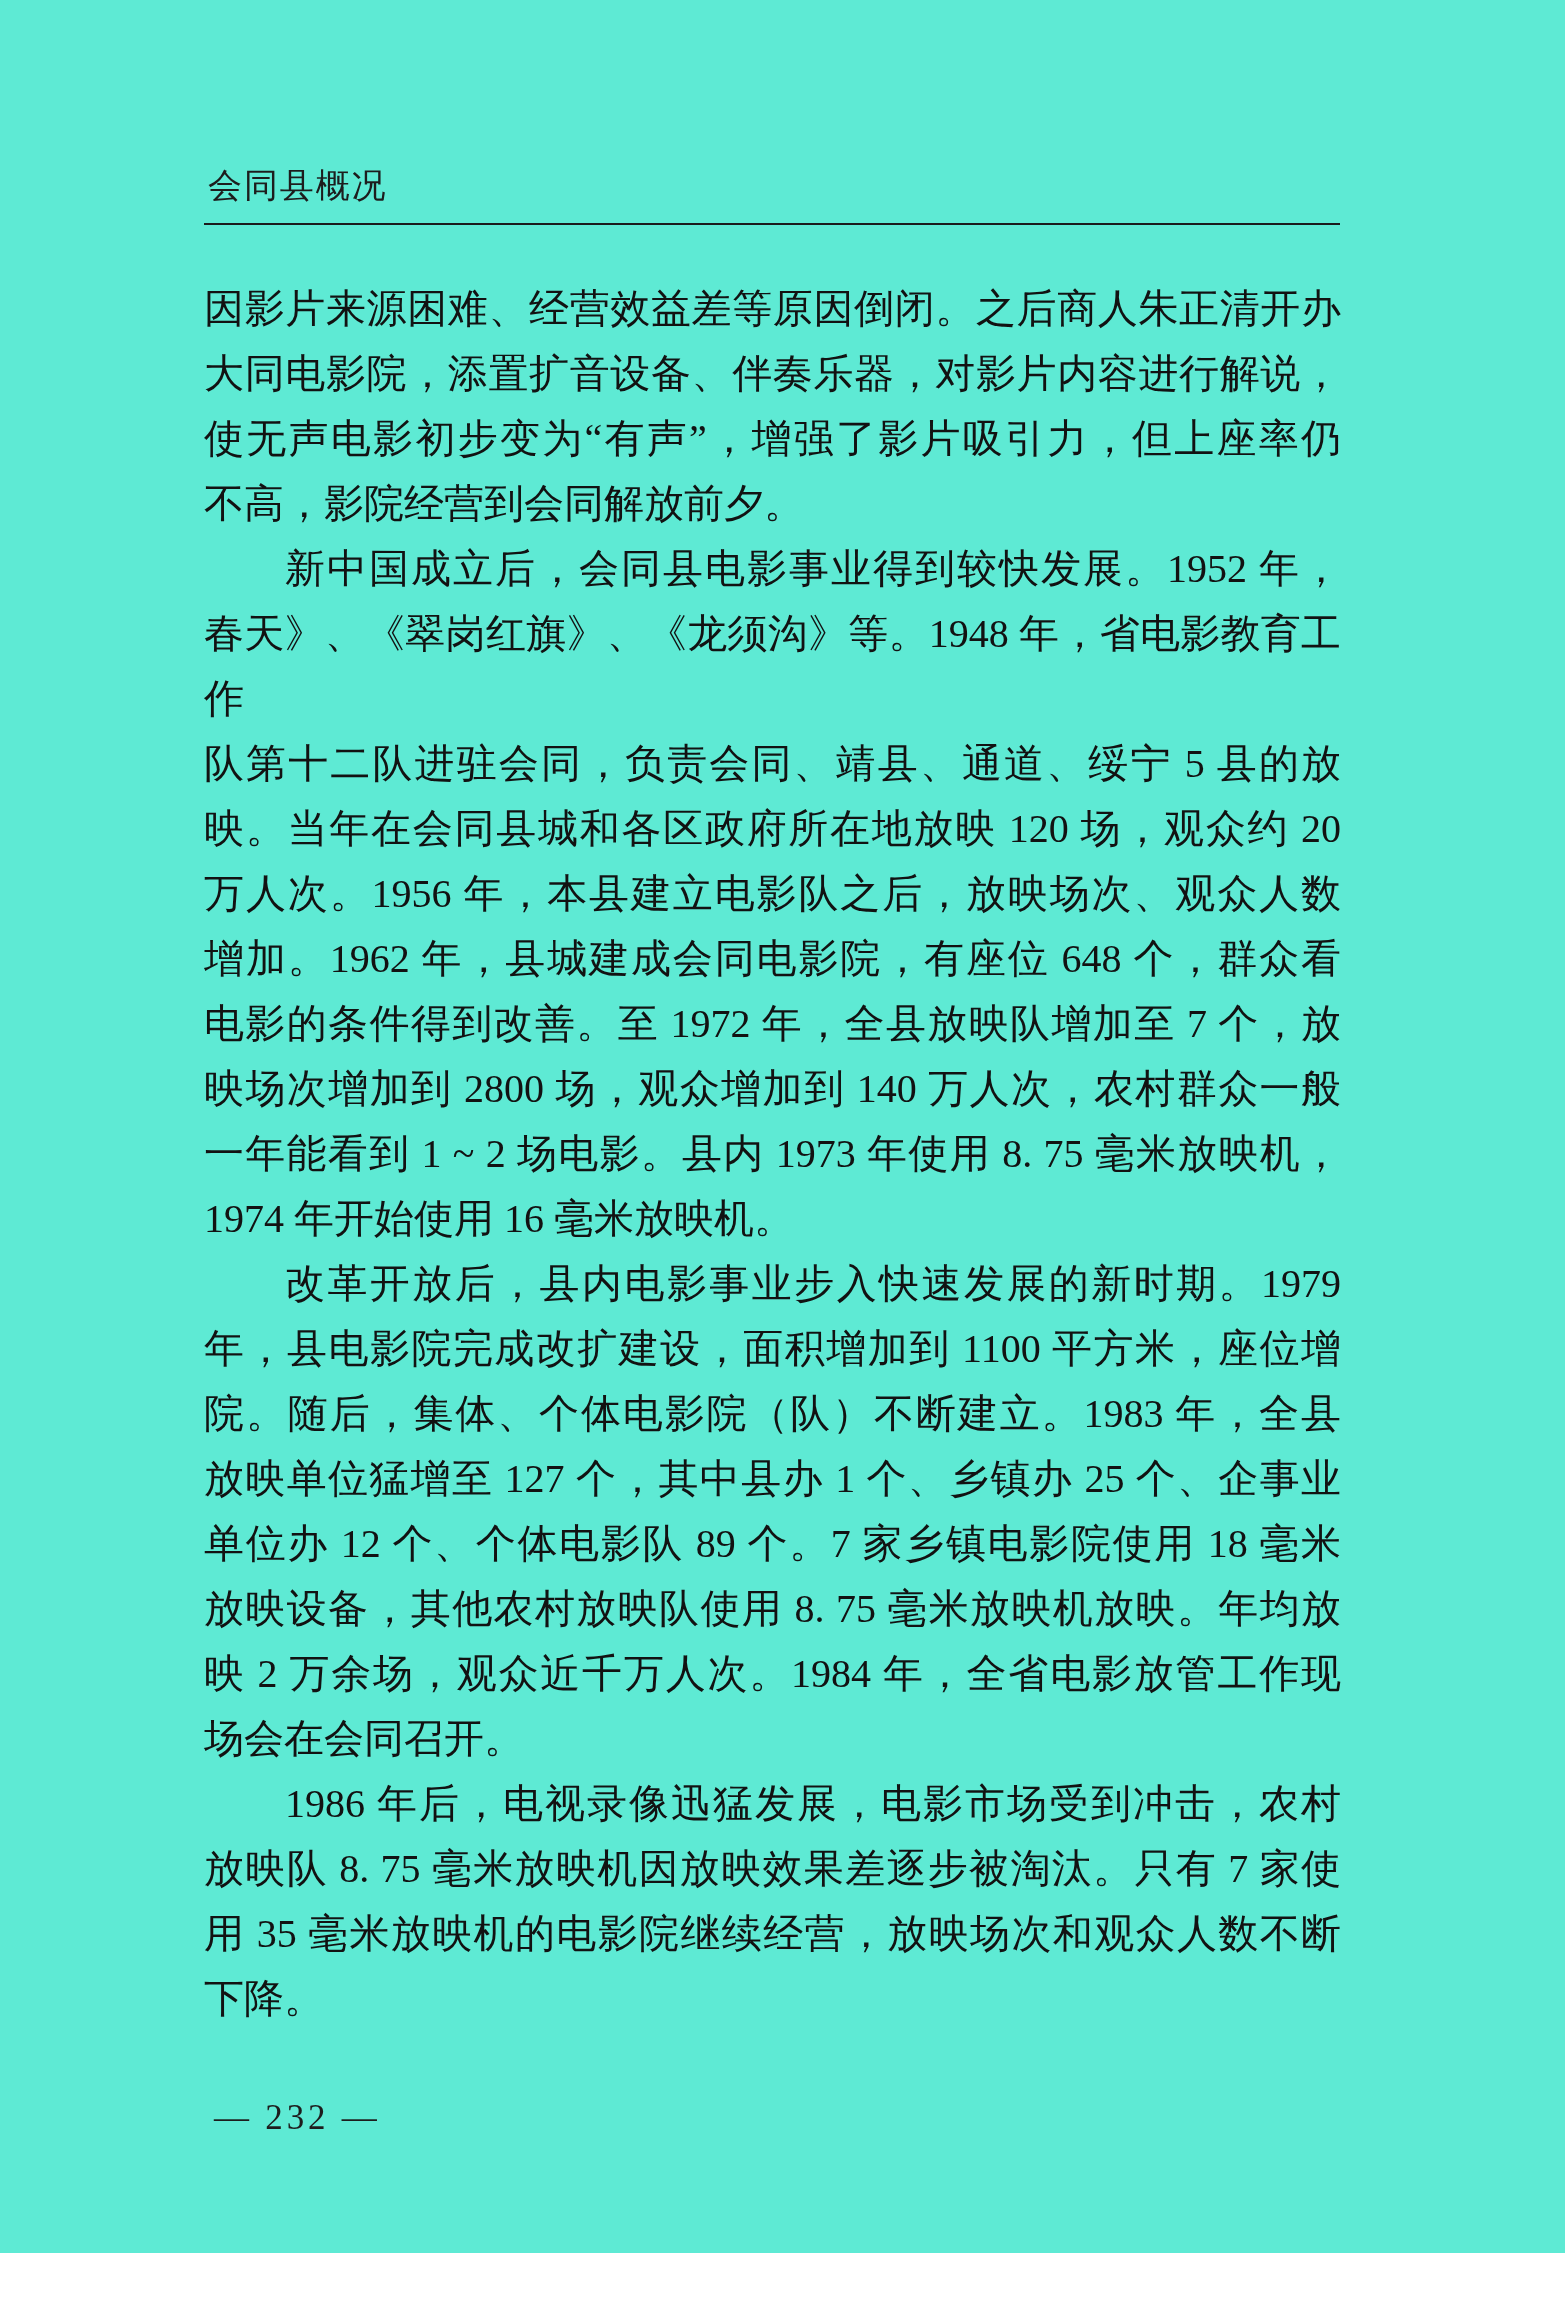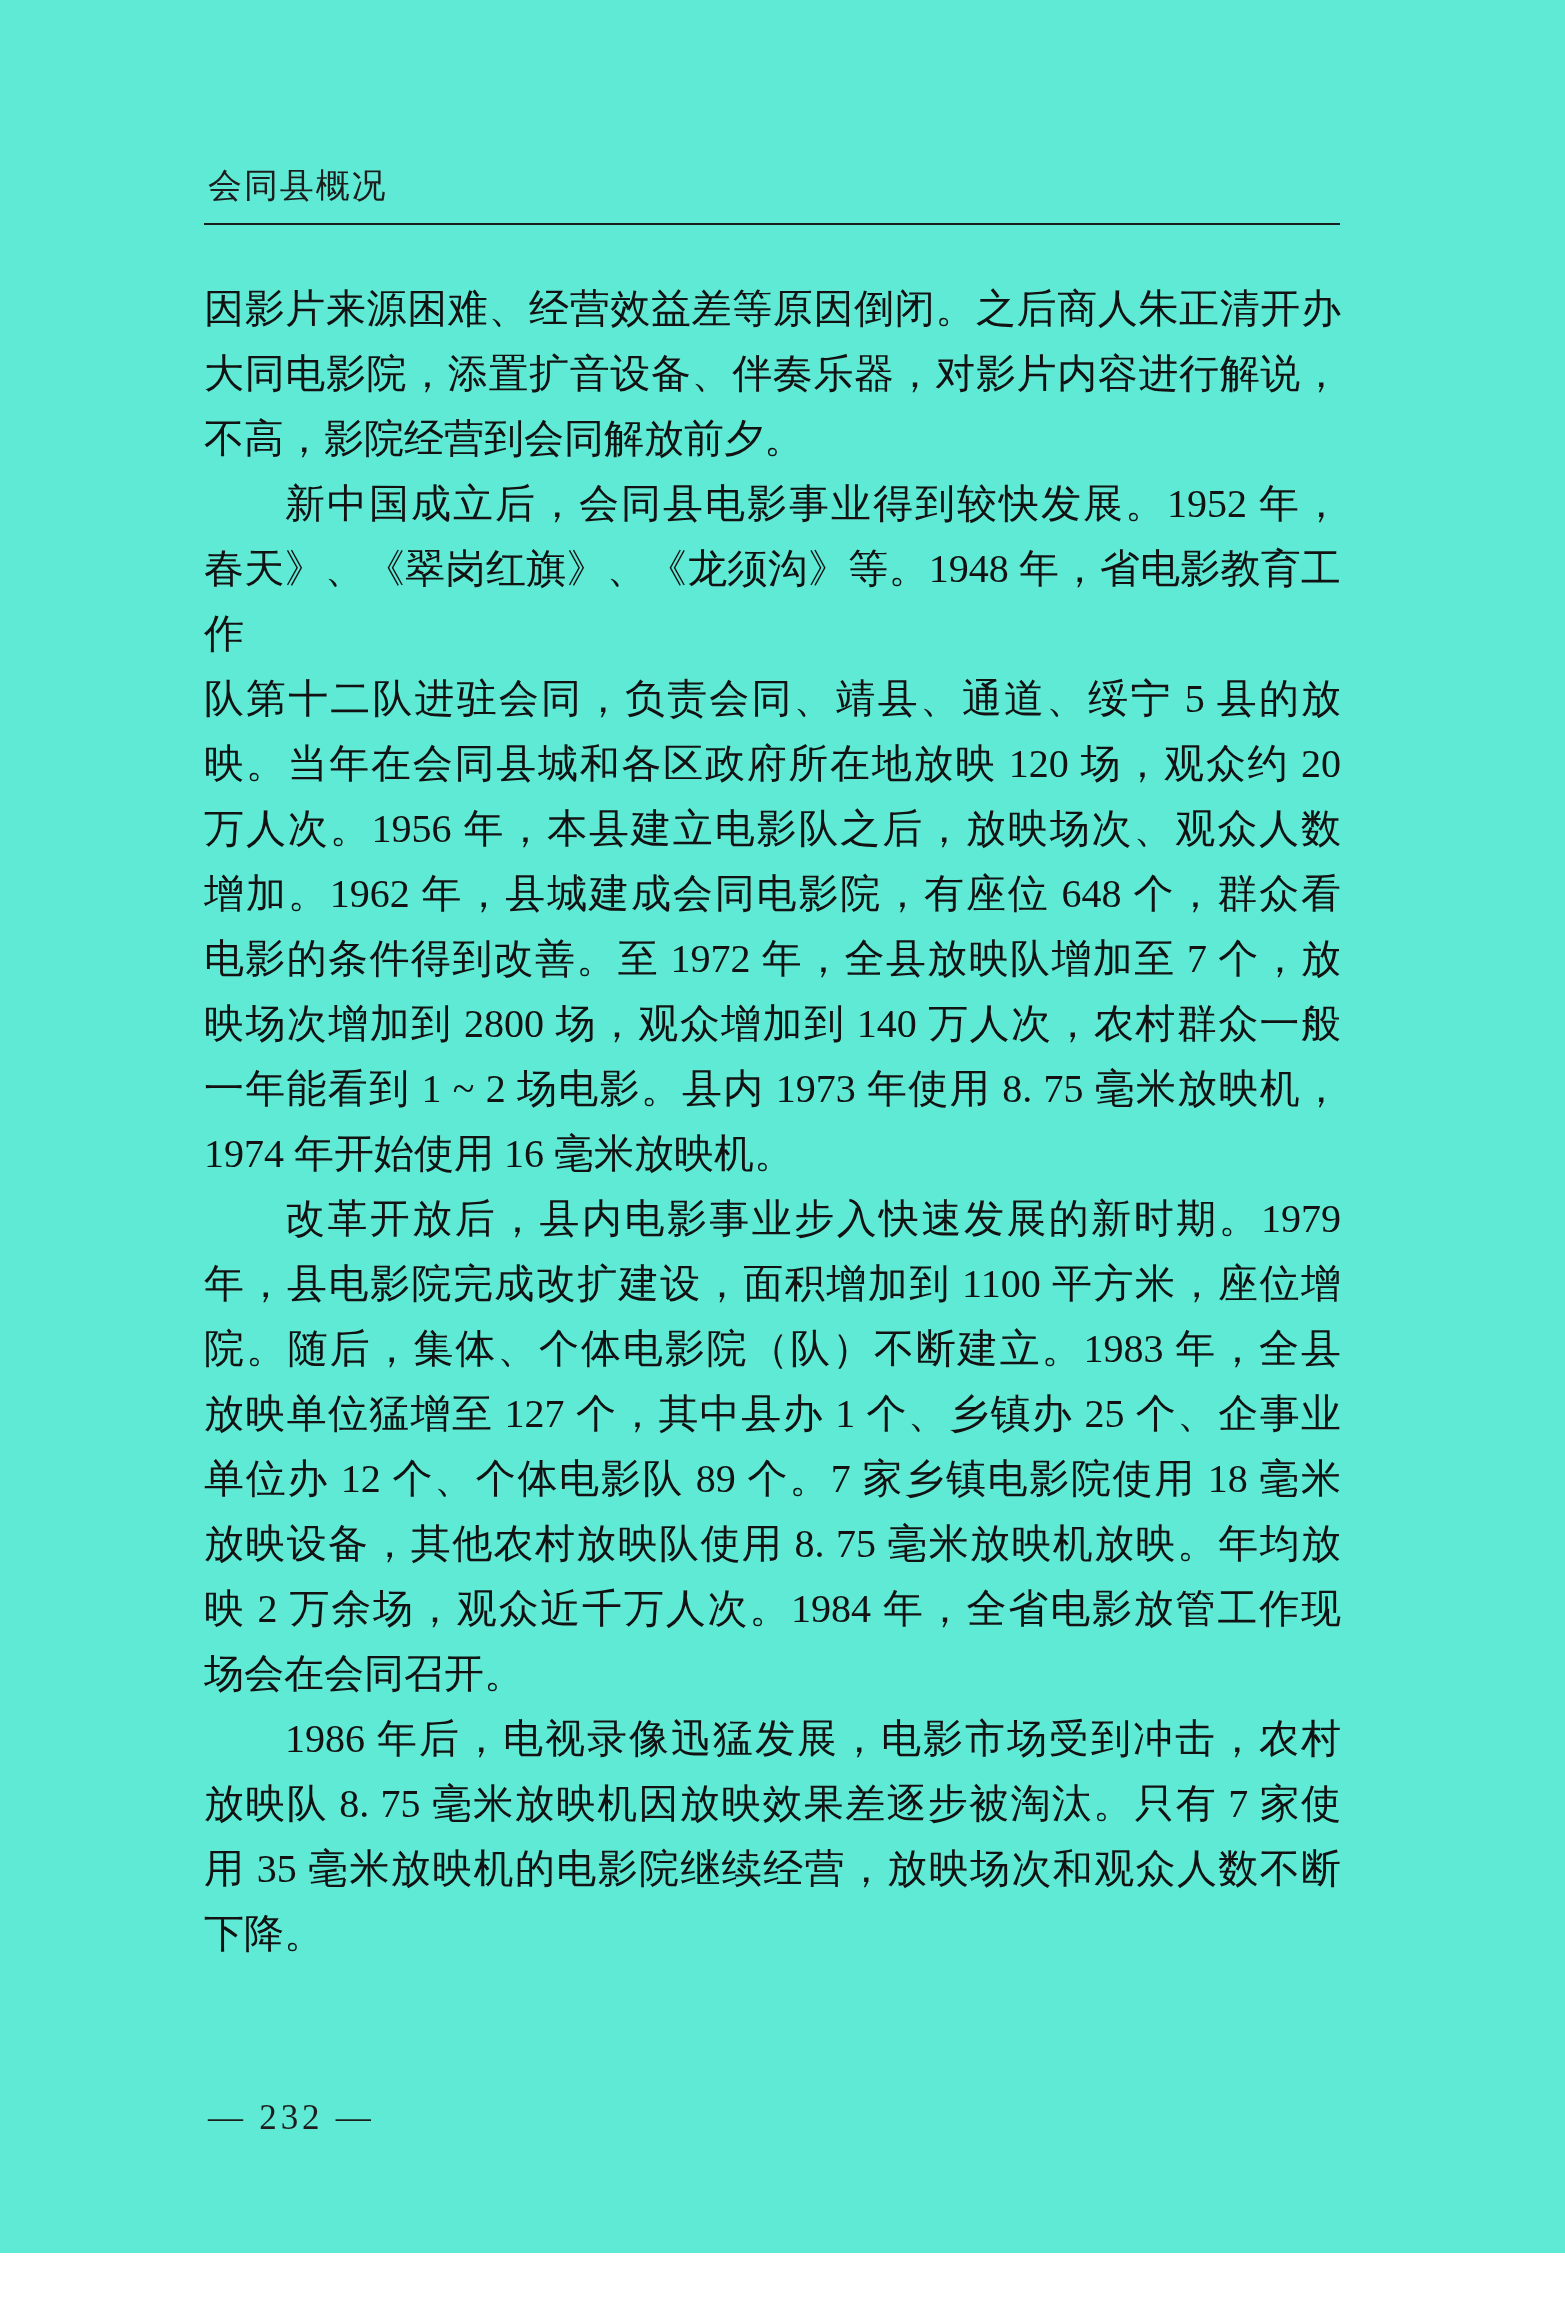--- a/index.html
+++ b/index.html
@@ -48,39 +48,40 @@
     text-align-last: justify;
   }
   .line.para-end {
     text-align-last: left;
   }
   .line.indent {
     text-indent: 81px;
   }
   .page-number {
     position: absolute;
-    left: 208px;
+    left: 214px;
     top: 2100px;
     font-size: 35px;
     line-height: 1;
     letter-spacing: 3.8px;
     color: #1d1d1d;
     white-space: nowrap;
   }
 </style>
 </head>
 <body>
 
 <div class="page">
   <div class="header-title">会同县概况</div>
   <div class="header-rule"></div>
 
   <div class="body-text" id="body-text">
       <div class="line">因影片来源困难、经营效益差等原因倒闭。之后商人朱正清开办</div>
       <div class="line">大同电影院，添置扩音设备、伴奏乐器，对影片内容进行解说，</div>
+      <div class="line">使无声电影初步变为“有声”，增强了影片吸引力，但上座率仍</div>
       <div class="line para-end">不高，影院经营到会同解放前夕。</div>
       <div class="line indent">新中国成立后，会同县电影事业得到较快发展。1952 年，</div>
       <div class="line">春天》、《翠岗红旗》、《龙须沟》等。1948 年，省电影教育工作</div>
       <div class="line">队第十二队进驻会同，负责会同、靖县、通道、绥宁 5 县的放</div>
       <div class="line">映。当年在会同县城和各区政府所在地放映 120 场，观众约 20</div>
       <div class="line">万人次。1956 年，本县建立电影队之后，放映场次、观众人数</div>
       <div class="line">增加。1962 年，县城建成会同电影院，有座位 648 个，群众看</div>
       <div class="line">电影的条件得到改善。至 1972 年，全县放映队增加至 7 个，放</div>
       <div class="line">映场次增加到 2800 场，观众增加到 140 万人次，农村群众一般</div>
       <div class="line">一年能看到 1 ~ 2 场电影。县内 1973 年使用 8. 75 毫米放映机，</div>

